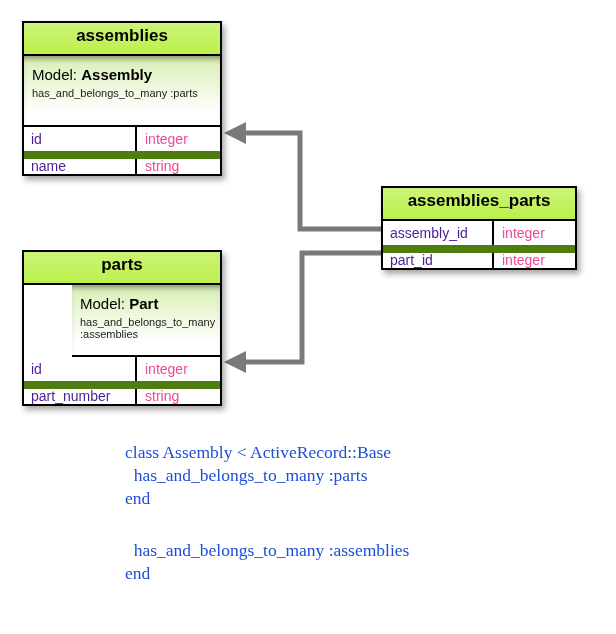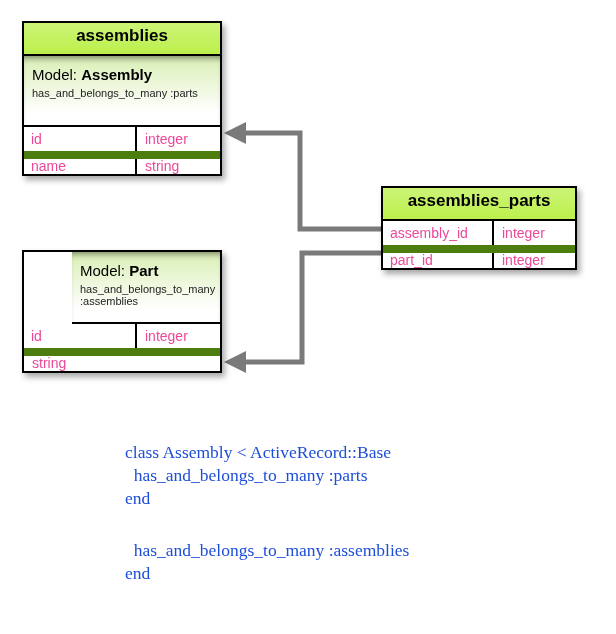--- a/index.html
+++ b/index.html
@@ -36,21 +36,21 @@
   .t-assemblies .emodel { height:71px; }
   .t-parts      .emodel { height:72px;margin-left:48px; }
   .emodel-line { font-size:15px; color:#000; }
   .emodel-line b { font-weight:bold; }
   .eassoc { font-size:11px; color:#222; margin-top:4px; letter-spacing:0; }
 
   .erow { display:flex; height:23.5px; background:#fff; }
   .erow + .erow { border-top:8px solid #4d7c0f; }
   .cname {
     width:113px; border-right:2px solid #000; padding-left:7px;
-    display:flex; align-items:center; font-size:14px; color:#ec4899;
+    display:flex; align-items:center; font-size:14px; color:#4c1d95;
   }
   .t-join .cname { width:111px;text-align:right; }
   .ctype { flex:1; padding-left:8px; display:flex; align-items:center; font-size:14px; color:#ec4899; }
 
   .code {
     position:absolute; left:125px; z-index:1;
     font-family:Liberation Serif, serif;
     font-size:17.5px; line-height:23px; color:#1d4ed8;
   }
   .code-block-1 { top:441px; }
@@ -81,30 +81,32 @@
         <div class="ctype">integer</div>
       </div>
       <div class="erow">
         <div class="cname">name</div>
         <div class="ctype">string</div>
       </div>
     </div>
   </div>
 
   <div class="etable t-parts">
+    <div class="ehead">parts</div>
     <div class="emodel">
       <div class="emodel-line"><span>Model:</span> <b>Part</b></div>
       <div class="eassoc">has_and_belongs_to_many :assemblies</div>
     </div>
     <div class="erows">
       <div class="erow">
         <div class="cname">id</div>
         <div class="ctype">integer</div>
       </div>
       <div class="erow">
+        <div class="cname">part_number</div>
         <div class="ctype">string</div>
       </div>
     </div>
   </div>
 
   <div class="etable t-join">
     <div class="ehead">assemblies_parts</div>
     <div class="erows">
       <div class="erow">
         <div class="cname">assembly_id</div>

